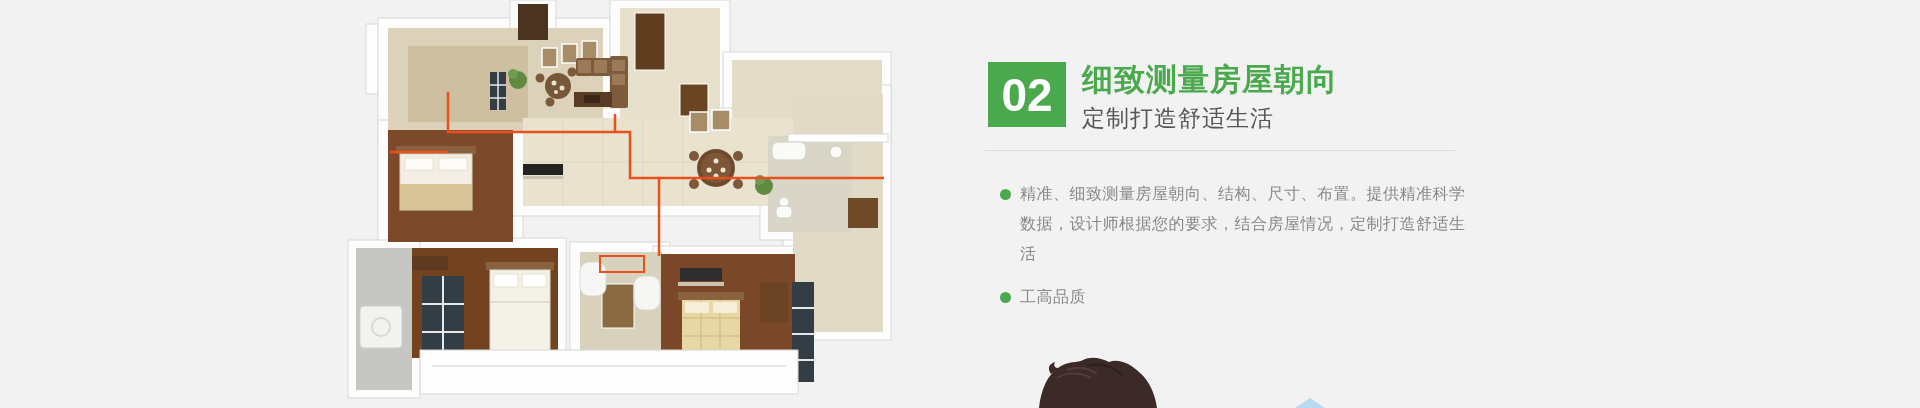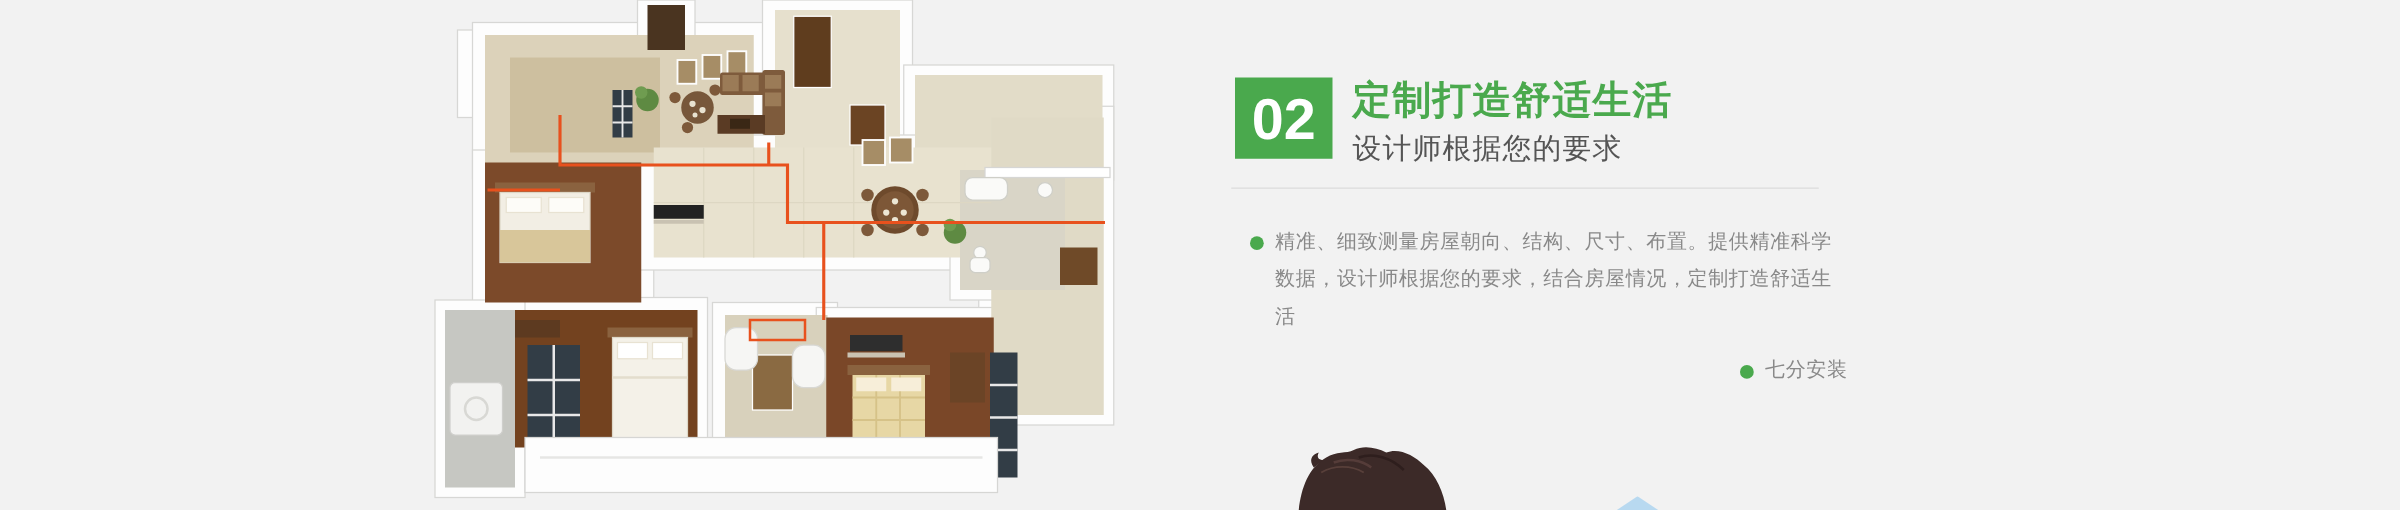--- a/index.html
+++ b/index.html
@@ -24,21 +24,21 @@
   }
   .subtitle{
     margin-top:6px;font-size:23px;line-height:28px;
     color:var(--subtitle-gray,#555555);letter-spacing:1px;
   }
   .divider{
     position:absolute;left:985px;top:150px;width:470px;height:1px;
     background:var(--divider,#dcdcdc);
   }
   .bullets{position:absolute;left:1000px;top:179px;width:478px;margin:0;padding:0;list-style:none;}
-  .bullet{display:flex;align-items:flex-start;margin-bottom:13px;justify-content:flex-end;}
+  .bullet{display:flex;align-items:flex-start;margin-bottom:13px;}
   .dot{
     width:11px;height:11px;border-radius:50%;flex:none;margin-top:10px;
     background:var(--accent-green,#4aa94d);
   }
   .lines{
     margin-left:9px;font-size:16px;line-height:30px;
     color:var(--body-gray,#898989);letter-spacing:0.5px;
   }
   .person{position:absolute;left:1037px;top:356px;width:122px;height:52px;}
   .roof{position:absolute;left:1292px;top:396px;width:36px;height:12px;}
@@ -198,40 +198,40 @@
         <path d="M331,178 V256"></path>
         <rect x="272" y="256" width="44" height="16" stroke-width="2"></rect>
       </g>
     </svg>
   </div>
 
   <div class="content">
     <div class="header-row">
       <div class="badge">02</div>
       <div class="titles">
-        <h2 class="title">定制打造舒适生活</h2>
-        <div class="subtitle">设计师根据您的要求</div>
+        <h2 class="title">细致测量房屋朝向</h2>
+        <div class="subtitle">定制打造舒适生活</div>
       </div>
     </div>
   </div>
 
   <div class="divider"></div>
 
   <ul class="bullets">
     <li class="bullet">
       <span class="dot"></span>
       <div class="lines">
         <div>精准、细致测量房屋朝向、结构、尺寸、布置。提供精准科学</div>
         <div>数据，设计师根据您的要求，结合房屋情况，定制打造舒适生活</div>
       </div>
     </li>
     <li class="bullet">
       <span class="dot"></span>
       <div class="lines">
-        <div>七分安装</div>
+        <div>工高品质</div>
       </div>
     </li>
   </ul>
 
   <div class="person">
     <svg viewBox="0 0 122 52" width="122" height="52">
       <path d="M2,52 C4,34 10,18 24,10 C32,5 40,7 46,4 C54,0 64,2 72,6 C82,2 94,8 102,16 C112,24 118,38 120,52 Z" fill="#3c2a28"></path>
       <path d="M14,18 C10,12 12,8 18,6 C16,10 18,12 22,12 Z" fill="#3c2a28"></path>
       <path d="M30,14 C40,10 52,12 60,18" stroke="#5f4540" stroke-width="2" fill="none" opacity="0.7"></path>
       <path d="M50,10 C62,6 76,10 86,20" stroke="#2a1c1a" stroke-width="2" fill="none" opacity="0.8"></path>

